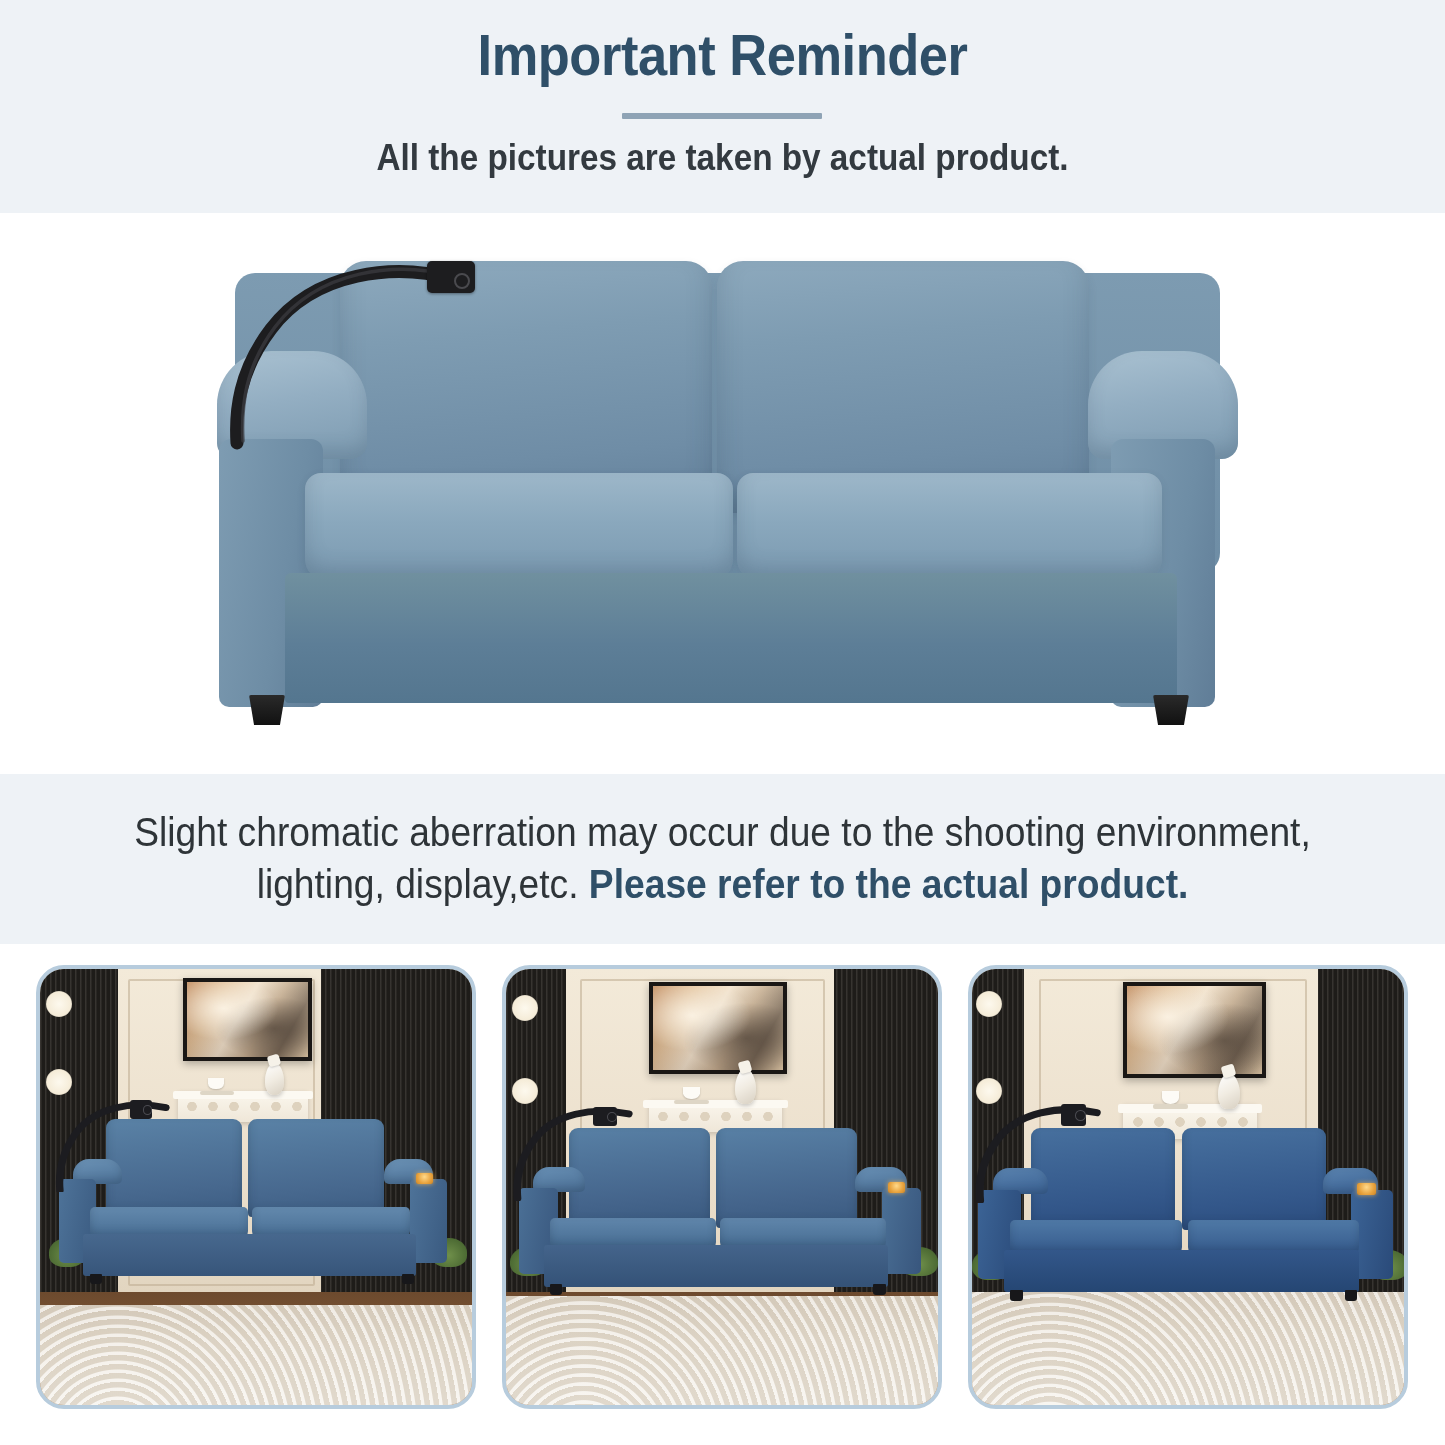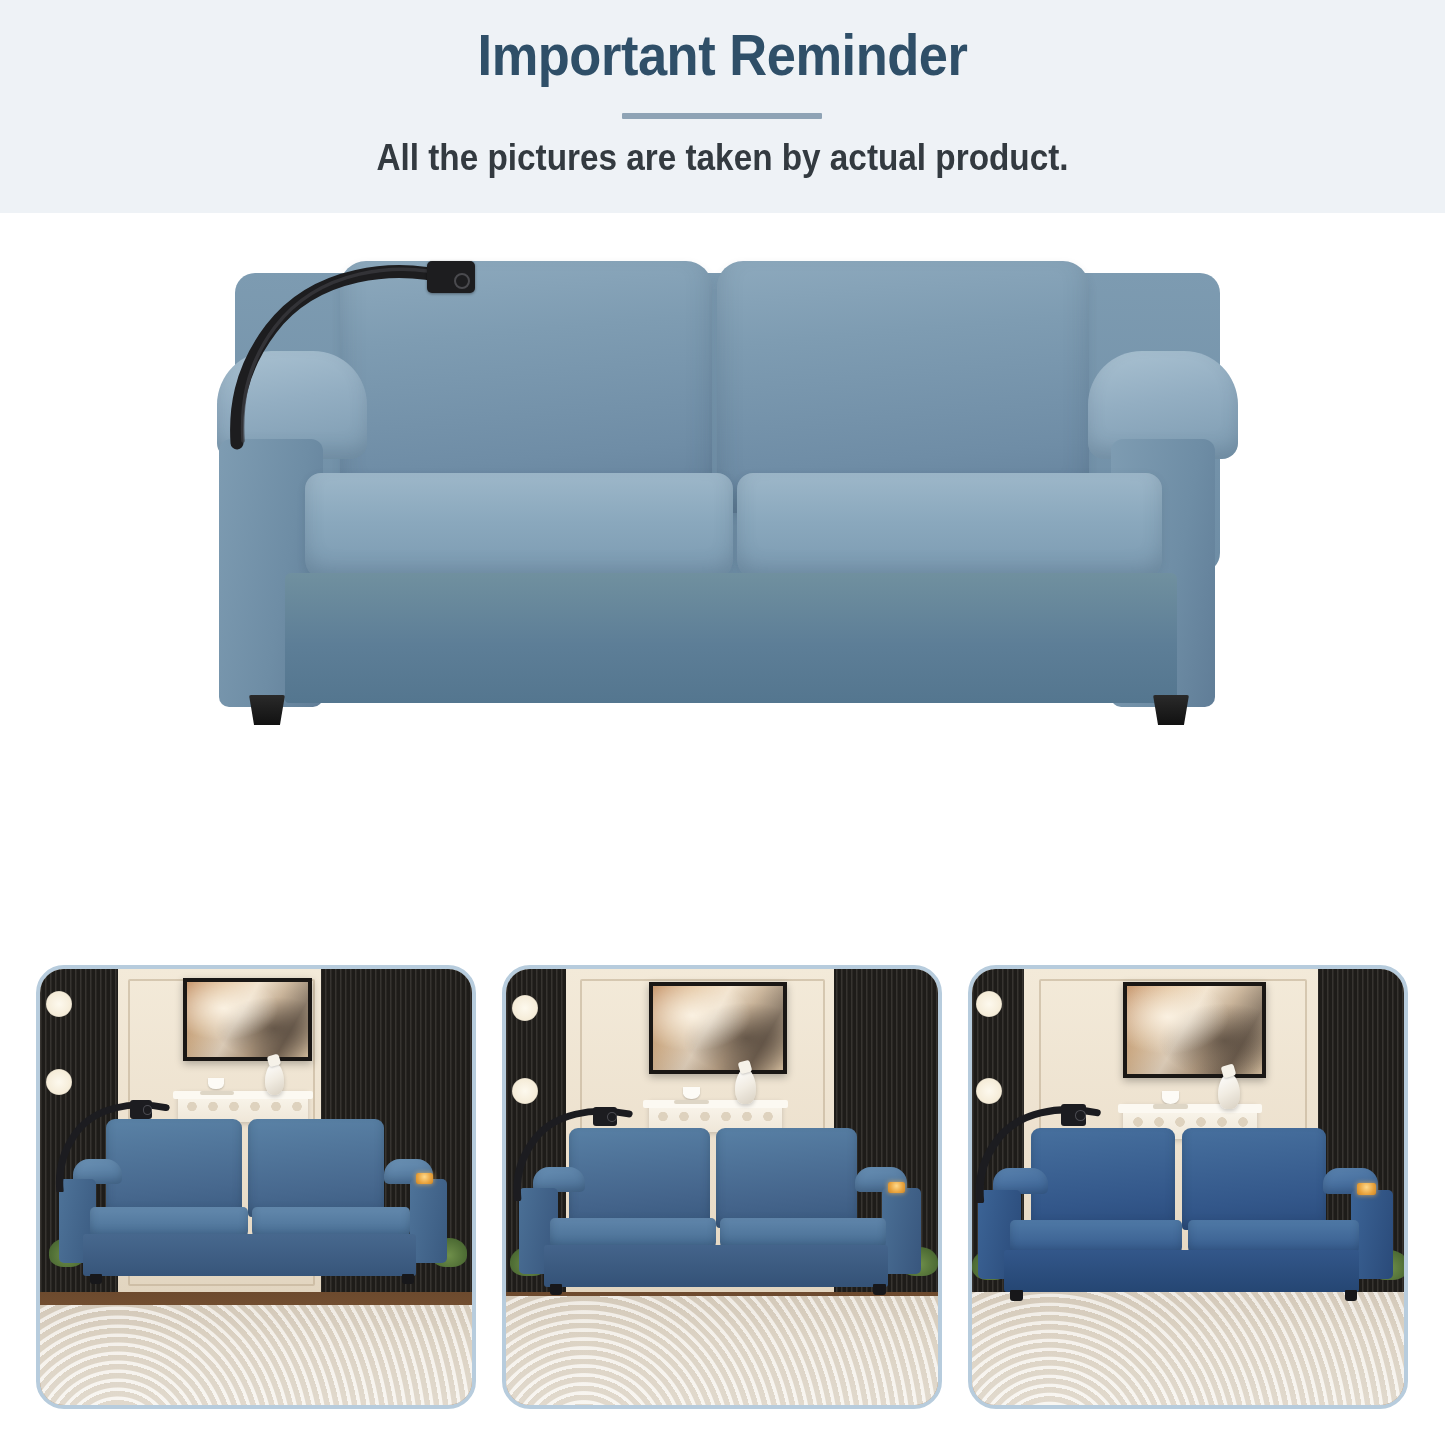--- a/index.html
+++ b/index.html
@@ -398,20 +398,24 @@
         <svg width="320" height="210" viewBox="0 0 320 210">
           <path d="M 258 36 C 200 20, 120 28, 76 86 C 44 128, 40 168, 42 200" fill="none" stroke="#1d1d1f" stroke-width="13" stroke-linecap="round"></path>
           <path d="M 258 33 C 202 18, 124 26, 80 84 C 50 124, 46 164, 48 198" fill="none" stroke="#3b3b40" stroke-width="3.5" stroke-linecap="round" opacity="0.75"></path>
         </svg>
         <div class="phone-clamp"></div>
       </div>
 
     </div>
   </div>
 
+  <div class="band-disclaimer">
+    <div class="disc-line disc-1">Slight chromatic aberration may occur due to the shooting environment,</div>
+    <div class="disc-line disc-2"><span>lighting, display,etc. </span><span class="disc-emph">Please refer to the actual product.</span></div>
+  </div>
 
   <div class="thumbs">
 
     <div class="card card-1">
       <div class="scene">
         <div class="wall-dark"></div>
         <div class="wall-cream" style="left:18%;width:47%;"></div>
         <div class="halo" style="left:1.5%;top:5%;"></div>
         <div class="halo" style="left:1.5%;top:23%;"></div>
         <div class="artwork" style="left:33%;top:2%;width:30%;height:19%;"></div>

